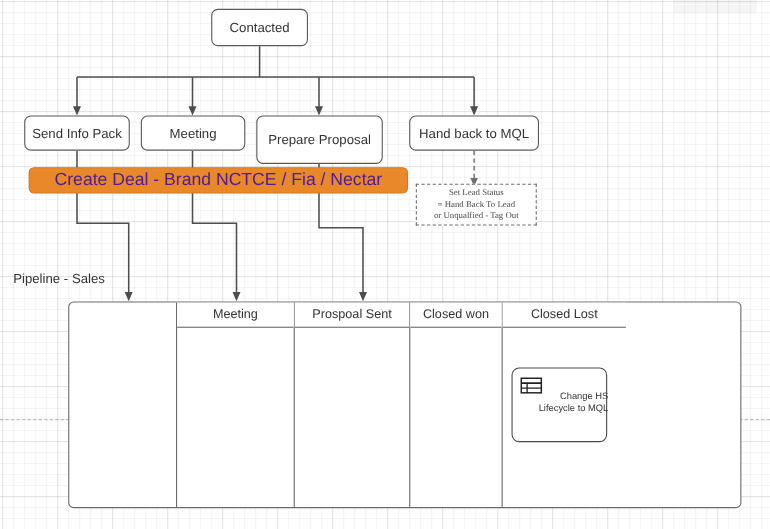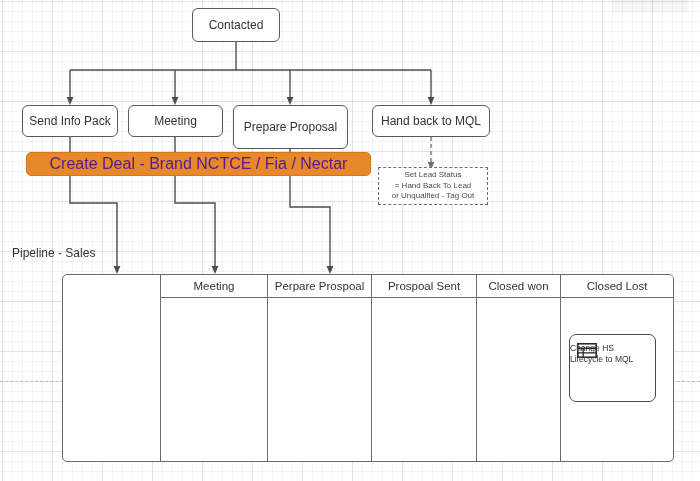--- a/index.html
+++ b/index.html
@@ -149,23 +149,23 @@
   .hs-icon {
     position: absolute;
     left: 7px;
     top: 8px;
     width: 20px;
     height: 15px;
   }
   .hs-text {
     position: absolute;
     left: 0px;
-    top: 8px;
+    top: 20px;
     width: 87px;
-    text-align: left;
+    text-align: right;
     font-size: 8.5px;
     line-height: 1.35;
     color: #333333;
   }
   .hs-text span { display: block; }
 
   .dashed-guide {
     position: absolute;
     left: 0;
     top: 381px;
@@ -225,43 +225,39 @@
   </div>
 
   <div class="node" style="left:372px; top:105px; width:118px; height:32px;">
     <span>Hand back to MQL</span>
   </div>
 
   <div class="orange-bar" style="left:26px; top:152px; width:345px; height:24px;">
     <span>Create Deal - Brand NCTCE / Fia / Nectar</span>
   </div>
 
-  <div class="dashed-note" style="left:378px; top:167px; width:110px; height:38px;">
+  <div class="dashed-note" style="left:378px; top:167px; width:110px; height:38px;font-family:Liberation Serif, serif;">
     <span>Set Lead Status</span>
     <span>= Hand Back To Lead</span>
     <span>or Unqualfied - Tag Out</span>
   </div>
 
   <div class="pipeline-label">Pipeline - Sales</div>
 
   <div class="pipeline-table">
 
     <div class="p-col" style="width:98px;">
       <div class="p-body"></div>
     </div>
 
     <div class="p-col" style="width:107px;">
       <div class="p-head">Meeting</div>
       <div class="p-body"></div>
     </div>
 
-    <div class="p-col" style="width:104px;">
-      <div class="p-head">Perpare Prospoal</div>
-      <div class="p-body"></div>
-    </div>
 
     <div class="p-col" style="width:105px;">
       <div class="p-head">Prospoal Sent</div>
       <div class="p-body"></div>
     </div>
 
     <div class="p-col" style="width:84px;">
       <div class="p-head">Closed won</div>
       <div class="p-body"></div>
     </div>

